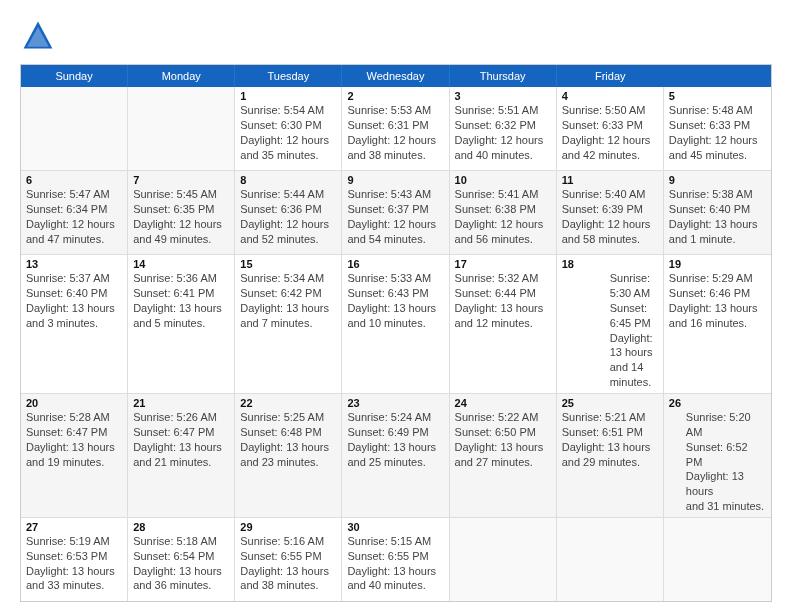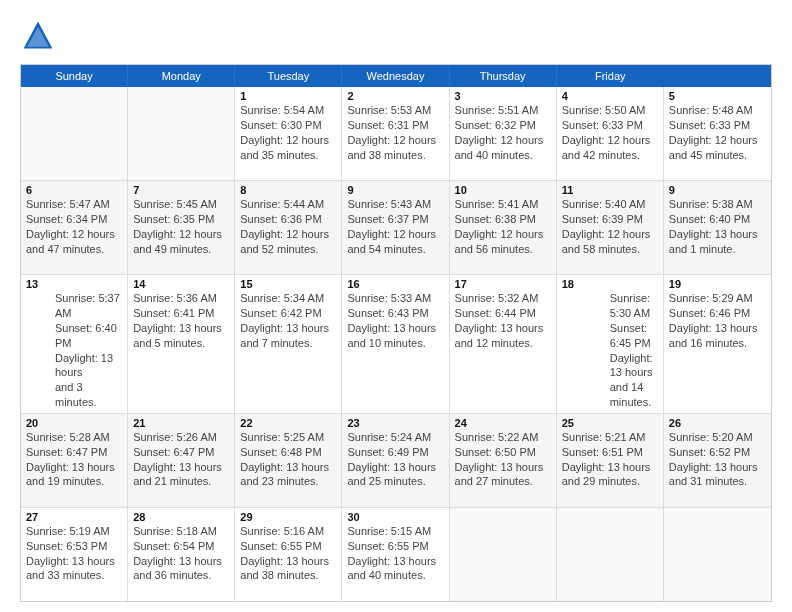--- a/index.html
+++ b/index.html
@@ -233,21 +233,21 @@
             <div class="day-num">9</div>
             <div class="day-info" style="white-space: pre-line;">Sunrise: 5:38 AM
 Sunset: 6:40 PM
 Daylight: 13 hours
 and 1 minute.</div>
           </div>
         </div>
         <div class="cal-row">
           <div class="cal-cell">
             <div class="day-num">13</div>
-            <div class="day-info" style="white-space: pre-line; margin-left: 29px;">Sunrise: 5:37 AM
+            <div class="day-info" style="white-space: pre-line;">Sunrise: 5:37 AM
 Sunset: 6:40 PM
 Daylight: 13 hours
 and 3 minutes.</div>
           </div>
           <div class="cal-cell">
             <div class="day-num">14</div>
             <div class="day-info" style="white-space: pre-line;">Sunrise: 5:36 AM
 Sunset: 6:41 PM
 Daylight: 13 hours
 and 5 minutes.</div>
@@ -326,21 +326,21 @@
           </div>
           <div class="cal-cell alt-row">
             <div class="day-num">25</div>
             <div class="day-info" style="white-space: pre-line;">Sunrise: 5:21 AM
 Sunset: 6:51 PM
 Daylight: 13 hours
 and 29 minutes.</div>
           </div>
           <div class="cal-cell alt-row">
             <div class="day-num">26</div>
-            <div class="day-info" style="white-space: pre-line;">Sunrise: 5:20 AM
+            <div class="day-info" style="white-space: pre-line; margin-left: 17px;">Sunrise: 5:20 AM
 Sunset: 6:52 PM
 Daylight: 13 hours
 and 31 minutes.</div>
           </div>
         </div>
         <div class="cal-row">
           <div class="cal-cell">
             <div class="day-num">27</div>
             <div class="day-info" style="white-space: pre-line;">Sunrise: 5:19 AM
 Sunset: 6:53 PM

